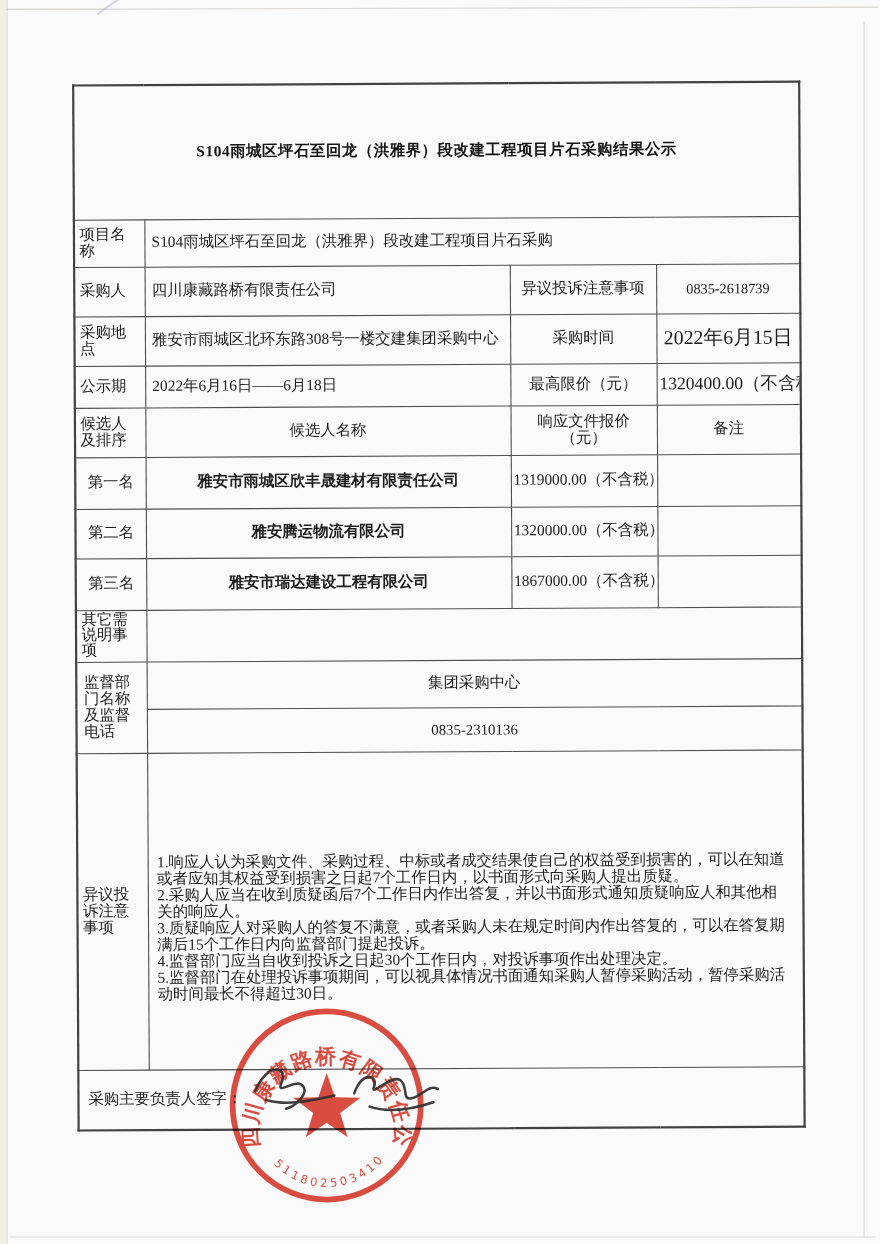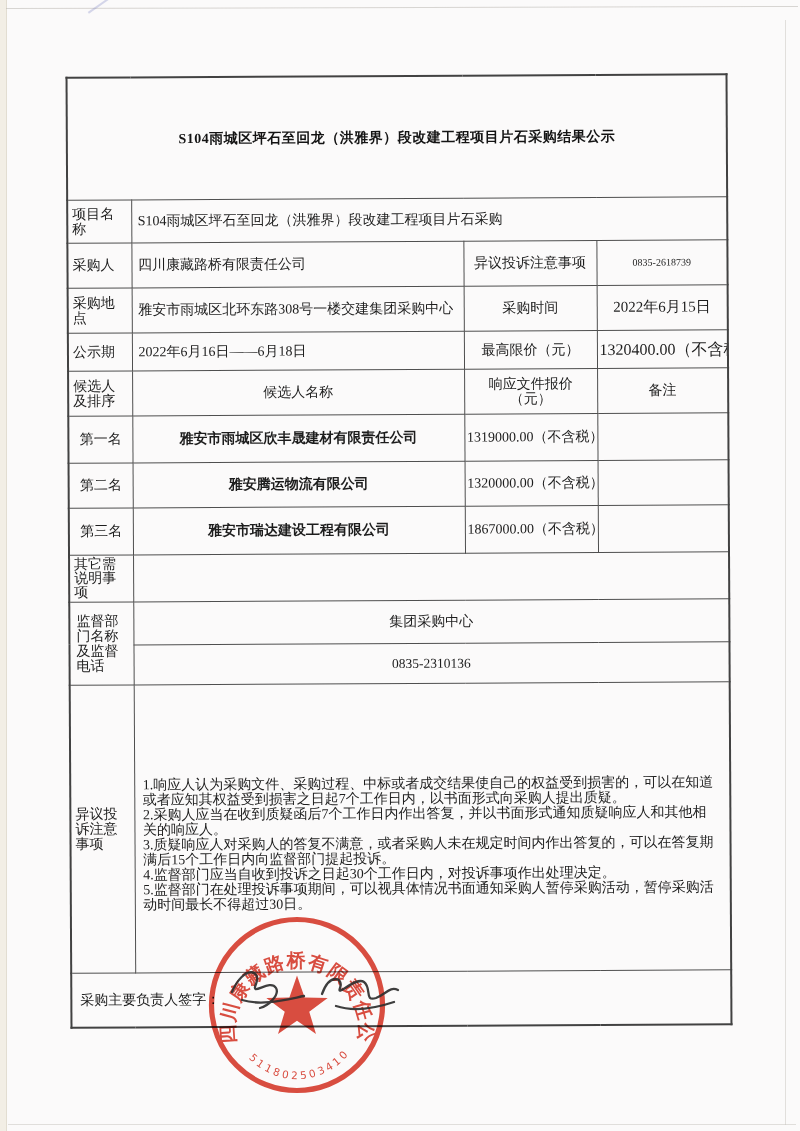--- a/index.html
+++ b/index.html
@@ -63,28 +63,28 @@
 
     <tr style="height:43px">
       <td class="lab">项目名称</td>
       <td colspan="3" class="val">S104雨城区坪石至回龙（洪雅界）段改建工程项目片石采购</td>
     </tr>
 
     <tr style="height:45px">
       <td class="lab">采购人</td>
       <td class="val">四川康藏路桥有限责任公司</td>
       <td class="cen">异议投诉注意事项</td>
-      <td class="cen" style="font-size:10px;white-space:nowrap">0835-2618739</td>
+      <td class="cen" style="font-size:13px;white-space:nowrap">0835-2618739</td>
     </tr>
 
     <tr style="height:45px">
       <td class="lab">采购地点</td>
       <td class="val">雅安市雨城区北环东路308号一楼交建集团采购中心</td>
       <td class="cen">采购时间</td>
-      <td class="cen" style="font-size:15px;white-space:nowrap">2022年6月15日</td>
+      <td class="cen" style="font-size:18px;white-space:nowrap">2022年6月15日</td>
     </tr>
 
     <tr style="height:38px">
       <td class="lab">公示期</td>
       <td class="val">2022年6月16日——6月18日</td>
       <td class="cen">最高限价（元）</td>
       <td class="price" style="font-size:16px">1320400.00（不含税）</td>
     </tr>
 
     <tr style="height:45px">

